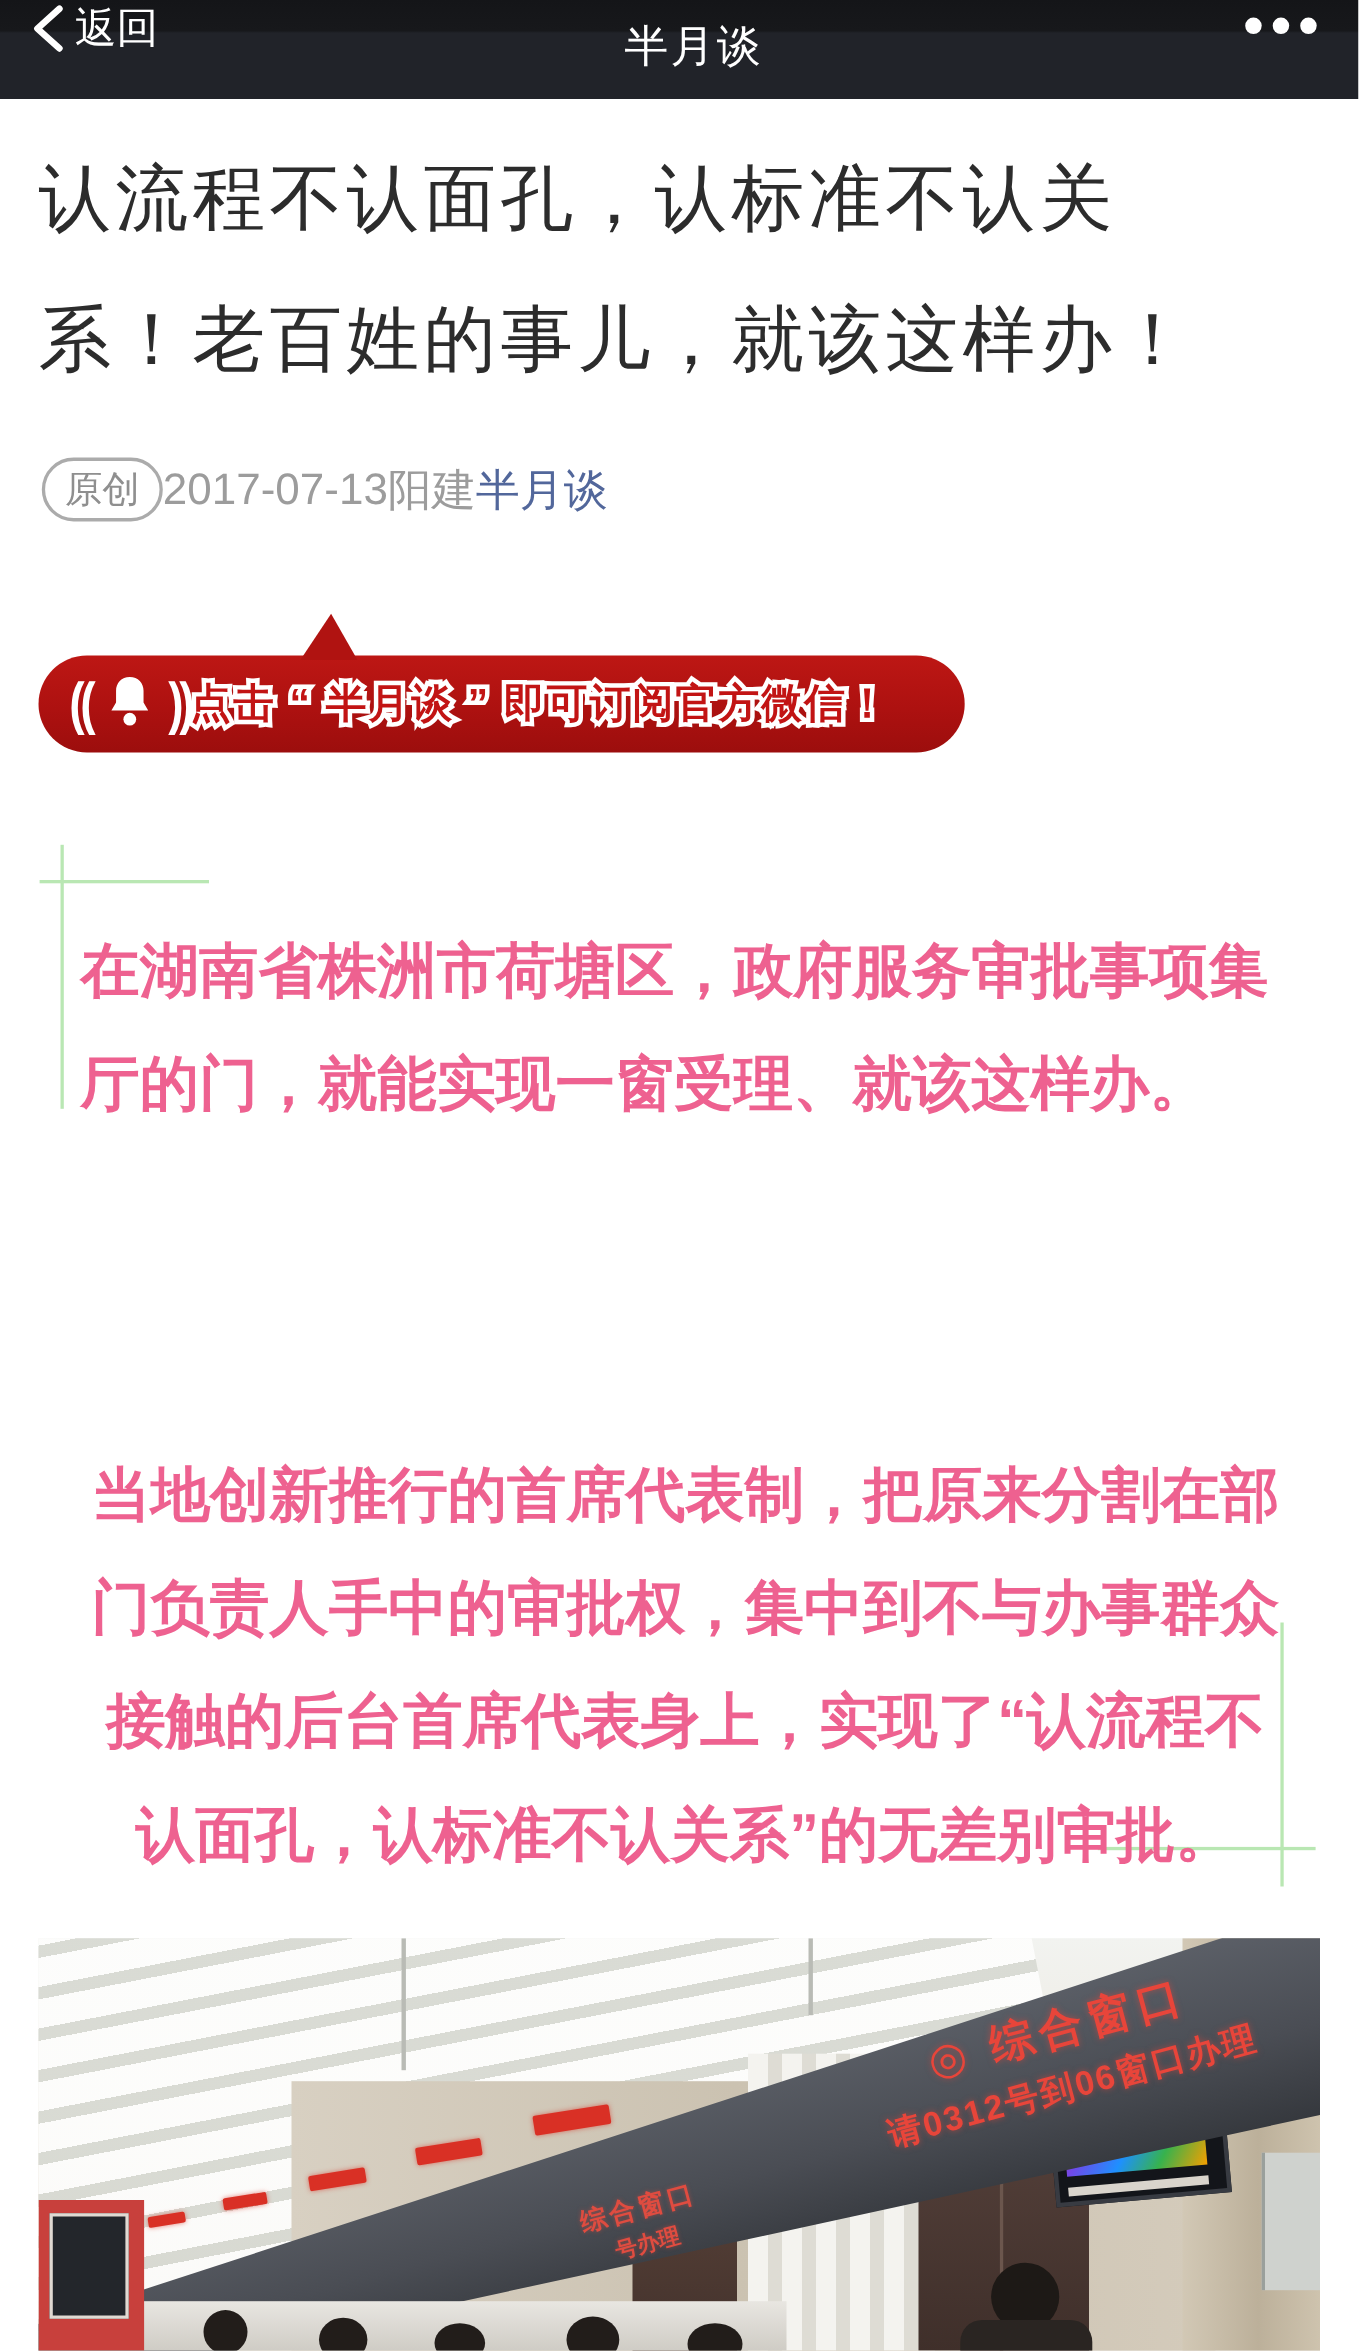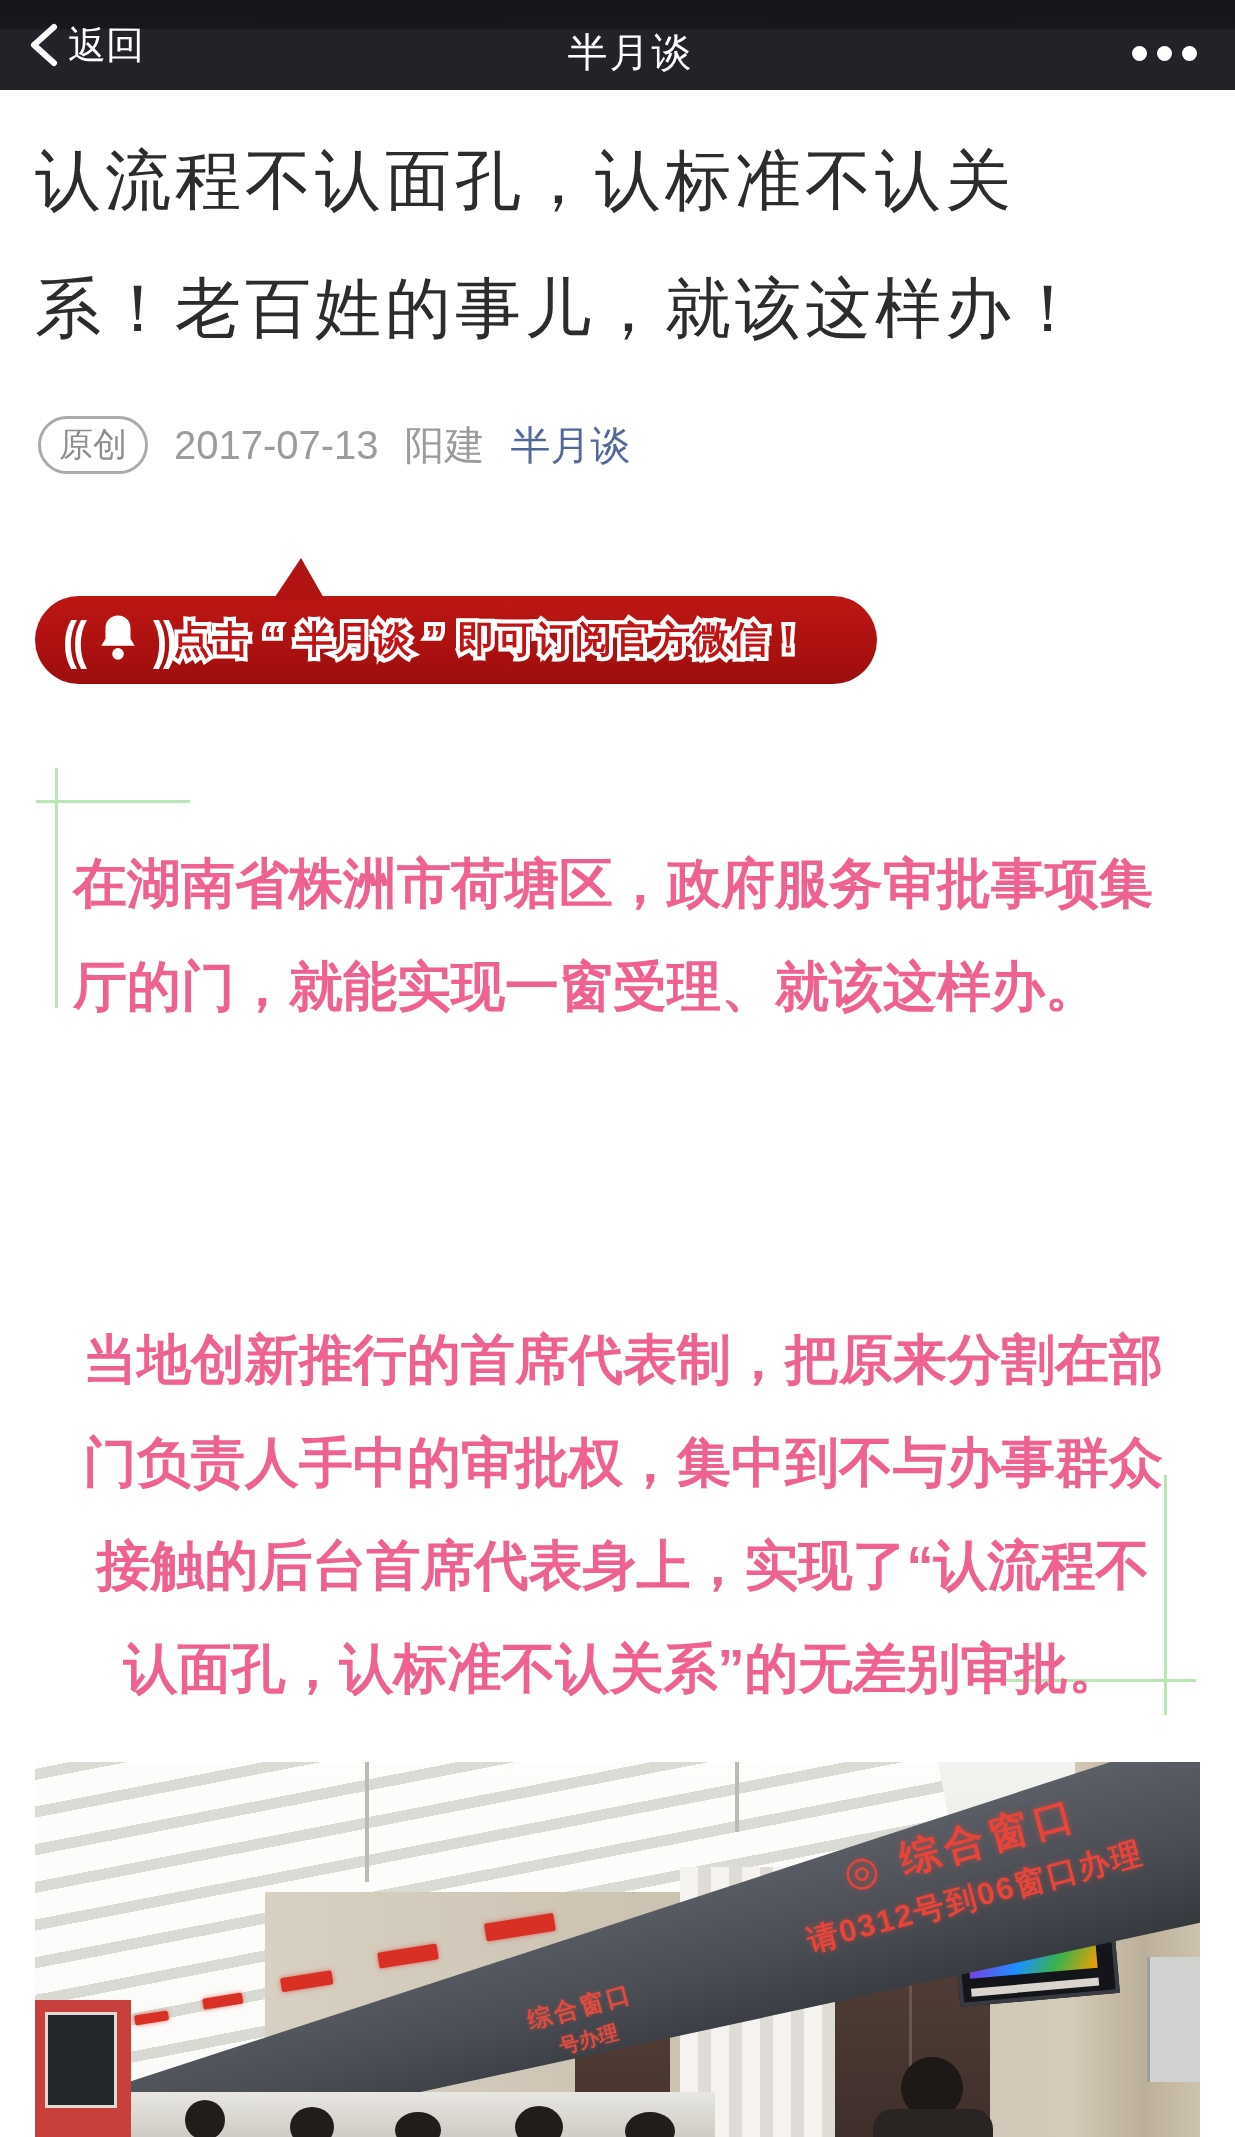--- a/index.html
+++ b/index.html
@@ -6,37 +6,37 @@
   body{
     width:1235px;height:2137px;position:relative;overflow:hidden;
     background:#ffffff;
     font-family:"Liberation Sans","DejaVu Sans",sans-serif;
     -webkit-font-smoothing:antialiased;
   }
   
   .nav{
     position:absolute;left:0;top:0;width:1235px;height:90px;
     background:linear-gradient(180deg,#141518 0%,#17181b 28px,#212329 30px,#212329 100%);
-    display:flex;align-items:center;color:#fff;
+    display:flex;align-items:flex-start;color:#fff;
   }
   .nav-back{display:flex;align-items:center;gap:6px;padding-left:26px;width:220px;cursor:pointer;}
   .nav-back svg{display:block;}
   .nav-back-label{font-size:38px;color:#fff;}
   .nav-title{flex:1;text-align:center;font-size:40px;font-weight:500;letter-spacing:2px;padding-top:14px;}
   .nav-more{width:220px;display:flex;justify-content:flex-end;align-items:center;gap:10px;padding-right:38px;box-sizing:border-box;cursor:pointer;padding-top:16px;}
   .nav-more i{width:15px;height:15px;border-radius:50%;background:#fff;display:block;}
   
   .title{
     position:absolute;left:35px;top:116px;width:1170px;
     font-size:66px;line-height:128px;letter-spacing:4px;
     color:#2c2c2c;font-weight:500;
   }
   .meta{
     position:absolute;left:38px;top:414px;height:62px;
-    display:flex;align-items:center;gap:26px;font-size:40px;color:#9c9c9c;
+    display:flex;align-items:center;font-size:40px;color:#9c9c9c;
   }
   .badge{
     display:inline-flex;align-items:center;height:52px;padding:0 18px;
     border:3px solid #ababab;border-radius:32px;color:#8f8f8f;font-size:34px;
   }
   .meta-account{color:#52679b;cursor:pointer;}
   
   .banner{
     position:absolute;left:35px;top:596px;width:842px;height:88px;
     background:linear-gradient(180deg,#bd1714 0%,#ad1110 55%,#9c0e0d 100%);

